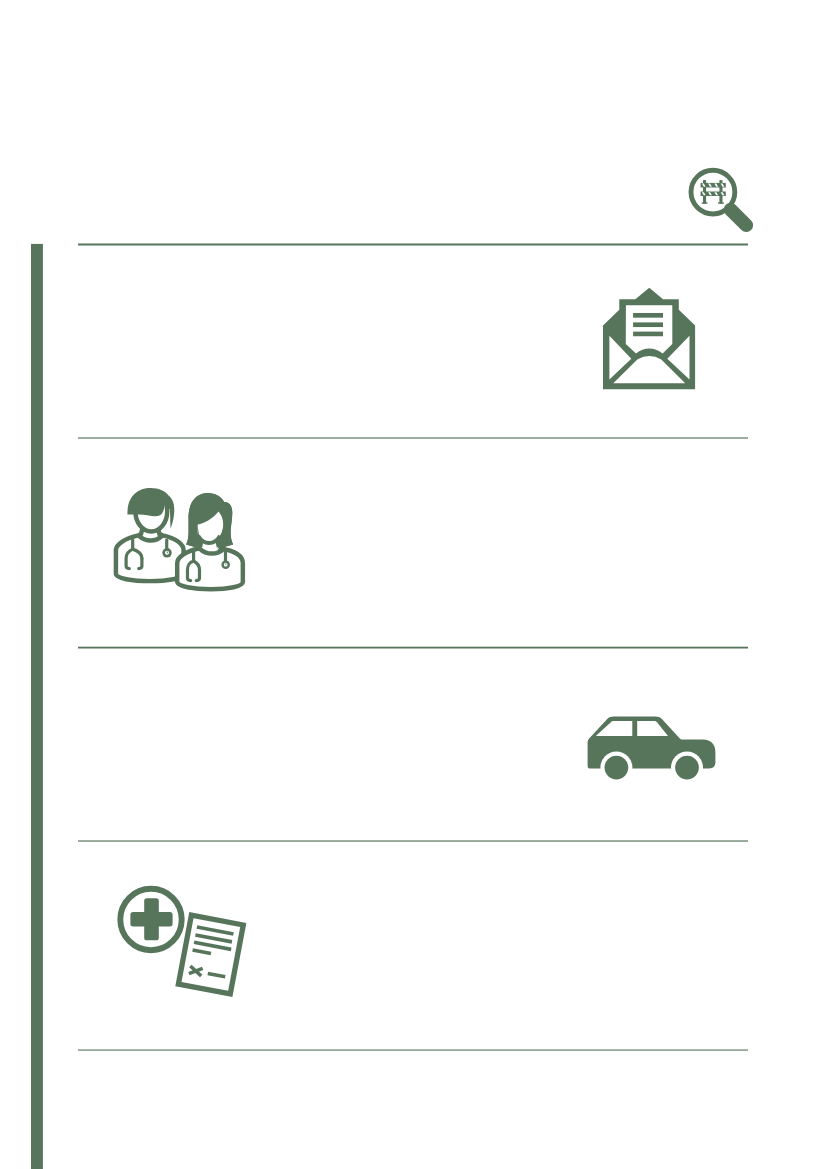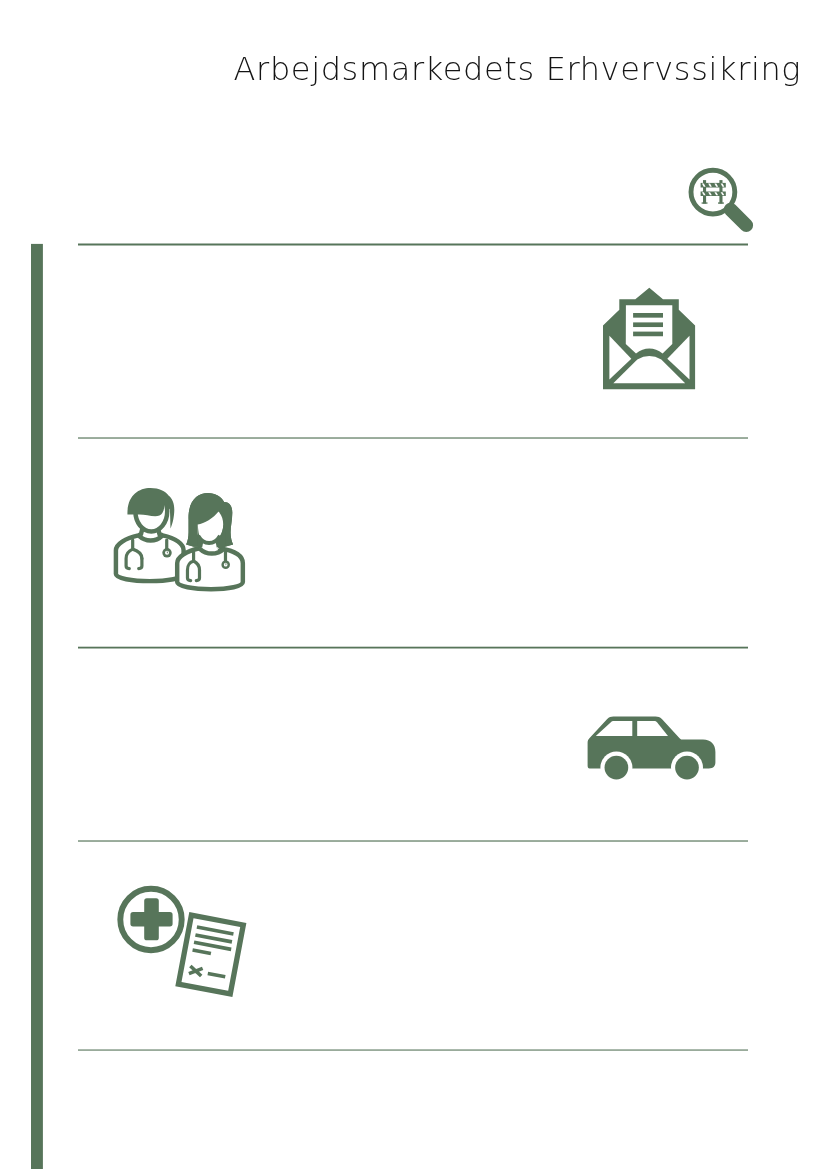--- a/index.html
+++ b/index.html
@@ -17,21 +17,20 @@
 
   .rules{position:absolute;left:0;top:0;}
 
   .icon{position:absolute;display:block;}
 </style>
 </head>
 <body>
 
 <div class="page">
 
-  <div class="title">Arbejdsmarkedets Erhvervssikring</div>
 
   <svg class="accentbar" width="827" height="1169">
     <rect x="31.0" y="243.9" width="11.9" height="925.1" fill="#57755a"></rect>
   </svg>
 
   <svg class="rules" width="827" height="1169">
     <rect x="78" y="243.5" width="670" height="2.0" fill="#57755a"></rect>
     <rect x="78" y="437.42" width="670" height="1.18" fill="#57755a"></rect>
     <rect x="78" y="646.7" width="670" height="1.8" fill="#57755a"></rect>
     <rect x="78" y="840.42" width="670" height="1.18" fill="#57755a"></rect>

